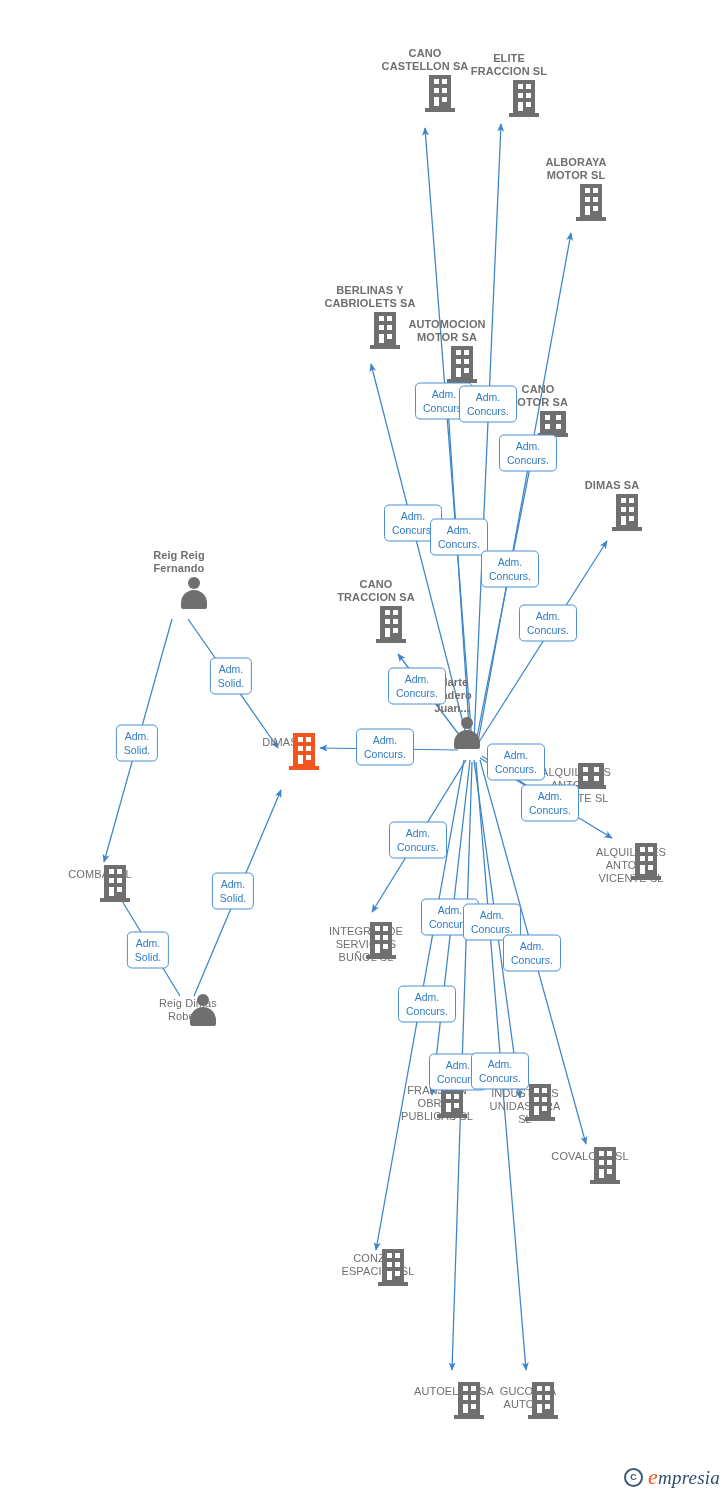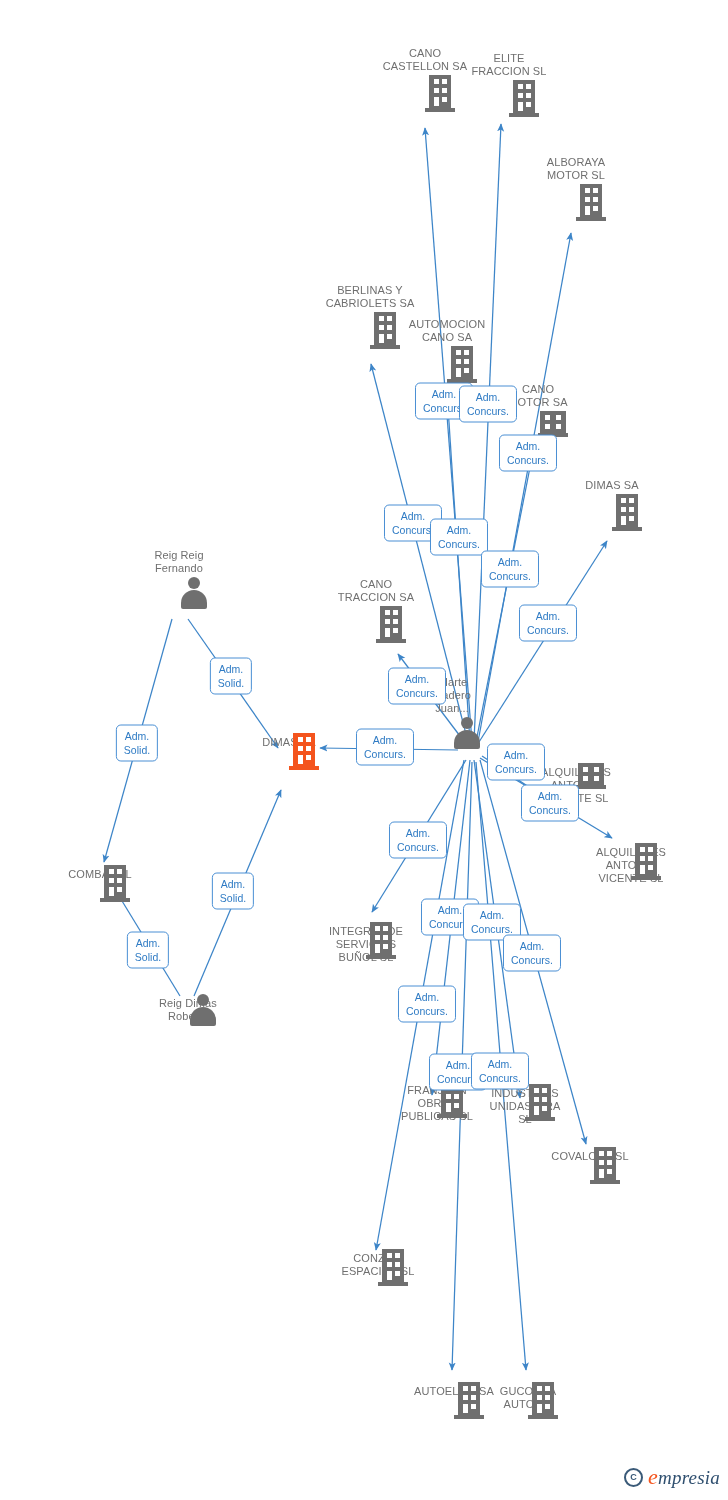--- a/index.html
+++ b/index.html
@@ -10,21 +10,21 @@
   #canvas{position:absolute;left:0;top:0;width:728px;height:1500px;}
   svg.edges{position:absolute;left:0;top:0;width:728px;height:1500px;pointer-events:none;}
 
   
   .node{position:absolute;transform:translate(-50%,0);text-align:center;width:120px;}
   .node .ico{display:block;margin:0 auto;}
   .node .cap{
     display:block;font-size:11px;line-height:13px;color:#6f6f6f;
     letter-spacing:.1px;white-space:pre-line;
   }
-  .node.cap-top .cap{margin-bottom:2px;}
+  .node.cap-top .cap{margin-bottom:2px;font-weight:bold;}
   .node.cap-bot .cap{margin-top:3px;}
 
   
   .bld{width:30px;height:38px;position:relative;margin:0 auto;}
   .bld i{position:absolute;display:block;background:#6f6f6f;}
   .bld .body{left:4px;top:0;width:22px;height:33px;}
   .bld .base{left:0;top:33px;width:30px;height:4px;}
   .bld .w{background:#ffffff;width:5px;height:5px;}
   .bld .door{background:#ffffff;width:5px;height:9px;left:9px;top:22px;}
   .bld.orange i{background:#f4541d;}
@@ -140,21 +140,21 @@
     <span class="ico">
       <span class="bld"><i class="body"></i><i class="base"></i>
         <i class="w" style="left:9px;top:4px"></i><i class="w" style="left:17px;top:4px"></i>
         <i class="w" style="left:9px;top:13px"></i><i class="w" style="left:17px;top:13px"></i>
         <i class="w" style="left:17px;top:22px"></i><i class="door"></i></span>
     </span>
   </div>
 
   <div class="node cap-top" style="left:447px;top:318px;">
     <span class="cap">AUTOMOCION
-CANO SA</span>
+MOTOR SA</span>
     <span class="ico">
       <span class="bld"><i class="body"></i><i class="base"></i>
         <i class="w" style="left:9px;top:4px"></i><i class="w" style="left:17px;top:4px"></i>
         <i class="w" style="left:9px;top:13px"></i><i class="w" style="left:17px;top:13px"></i>
         <i class="w" style="left:17px;top:22px"></i><i class="door"></i></span>
     </span>
   </div>
 
   <div class="node cap-top" style="left:538px;top:383px;">
     <span class="cap">CANO

